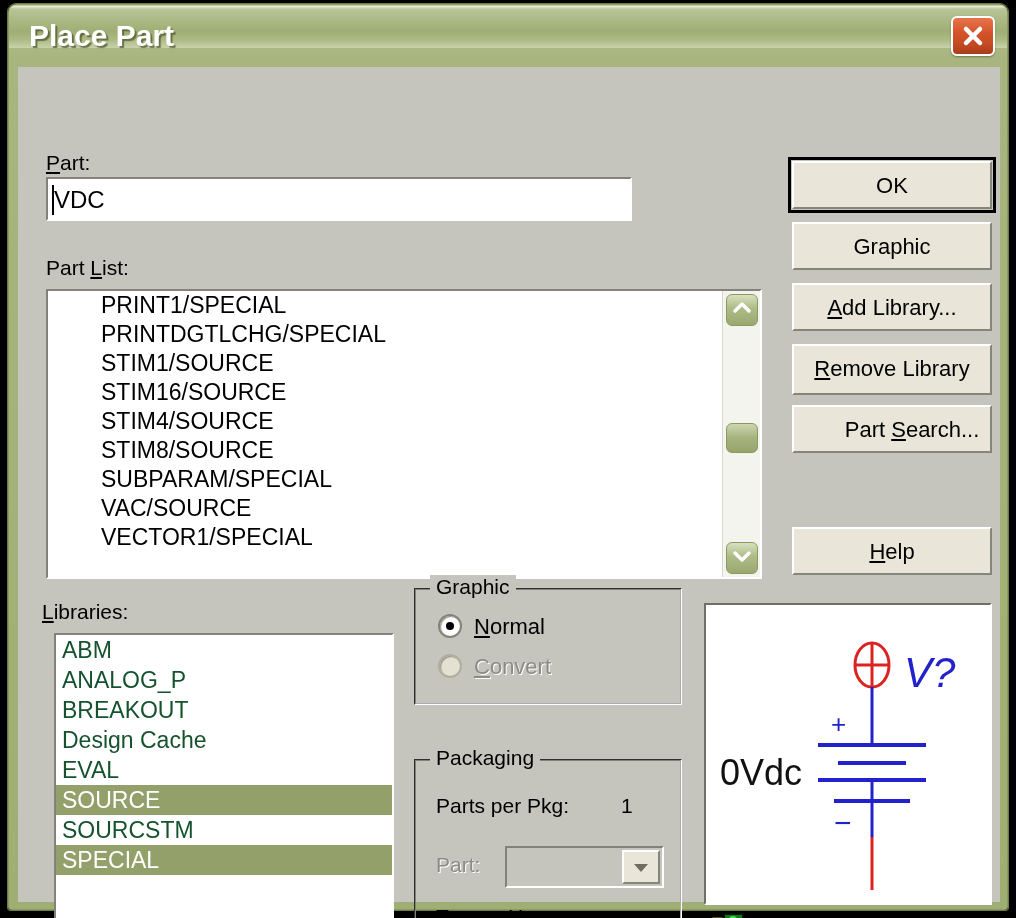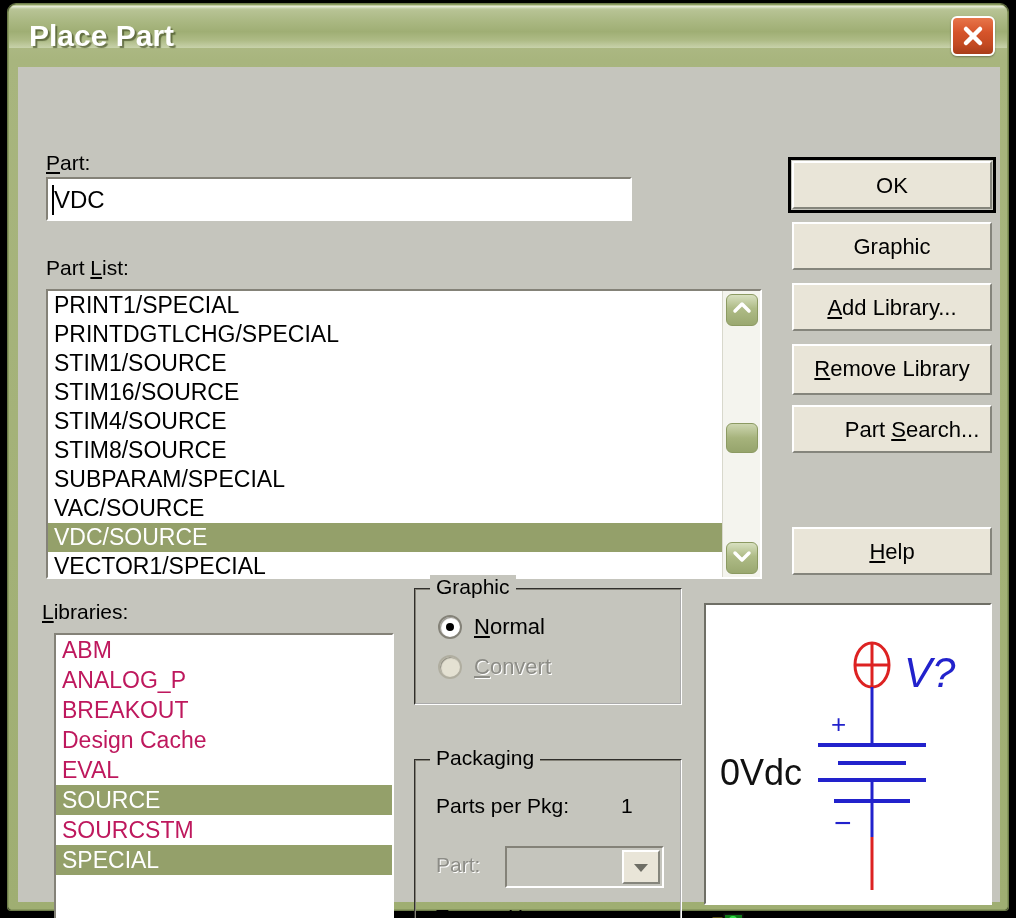--- a/index.html
+++ b/index.html
@@ -137,20 +137,21 @@
     overflow: hidden;
   }
   .listrow {
     font-size: 23px;
     line-height: 29px;
     height: 29px;
     padding-left: 6px;
     color: #000;
     white-space: nowrap;
     box-sizing: border-box;
+    margin-left: 47px;
   }
   .listrow.sel {
     background: #94a06a;
     color: #ffffff;
   }
 
   
   #partlist-scroll {
     position: absolute;
     right: 0; top: 0;
@@ -187,21 +188,21 @@
   
   #lib-box {
     left: 36px; top: 566px; width: 340px; height: 322px;
     overflow: hidden;
   }
   .librow {
     font-size: 23px;
     line-height: 30px;
     height: 30px;
     padding-left: 6px;
-    color: #be185d;
+    color: #14532d;
     white-space: nowrap;
     box-sizing: border-box;
   }
   .librow.sel { background: #94a06a; color: #ffffff; }
 
   
   .btn {
     position: absolute;
     background: #e9e5d8;
     border-top: 2px solid #ffffff;
@@ -248,21 +249,21 @@
     color: #000;
     white-space: nowrap;
   }
   #grp-graphic   { left: 396px; top: 521px; width: 268px; height: 117px; }
   #grp-packaging { left: 396px; top: 692px; width: 268px; height: 196px; }
 
   
   .radio-row {
     position: absolute;
     display: flex;
-    align-items: center;
+    align-items: flex-start;
     cursor: pointer;
   }
   .radio {
     width: 24px; height: 24px;
     border-radius: 50%;
     background: #ffffff;
     border: 2px solid #848278;
     box-shadow: inset 1px 1px 1px rgba(120,118,108,0.8);
     box-sizing: border-box;
     position: relative;
@@ -370,21 +371,20 @@
     <div class="sunken" id="partlist-box">
       <div id="partlist-inner">
         <div class="listrow">PRINT1/SPECIAL</div>
         <div class="listrow">PRINTDGTLCHG/SPECIAL</div>
         <div class="listrow">STIM1/SOURCE</div>
         <div class="listrow">STIM16/SOURCE</div>
         <div class="listrow">STIM4/SOURCE</div>
         <div class="listrow">STIM8/SOURCE</div>
         <div class="listrow">SUBPARAM/SPECIAL</div>
         <div class="listrow">VAC/SOURCE</div>
-        <div class="listrow sel">VDC/SOURCE</div>
         <div class="listrow">VECTOR1/SPECIAL</div>
       </div>
 
       <div id="partlist-scroll">
         <div class="sbbtn" id="sb-up">
           <span>
             <svg width="20" height="14" viewBox="0 0 20 14" aria-hidden="true">
               <polyline points="3,10 10,3 17,10" fill="none" stroke="#ffffff" stroke-width="3.5" stroke-linecap="round" stroke-linejoin="round"></polyline>
             </svg>
           </span>

